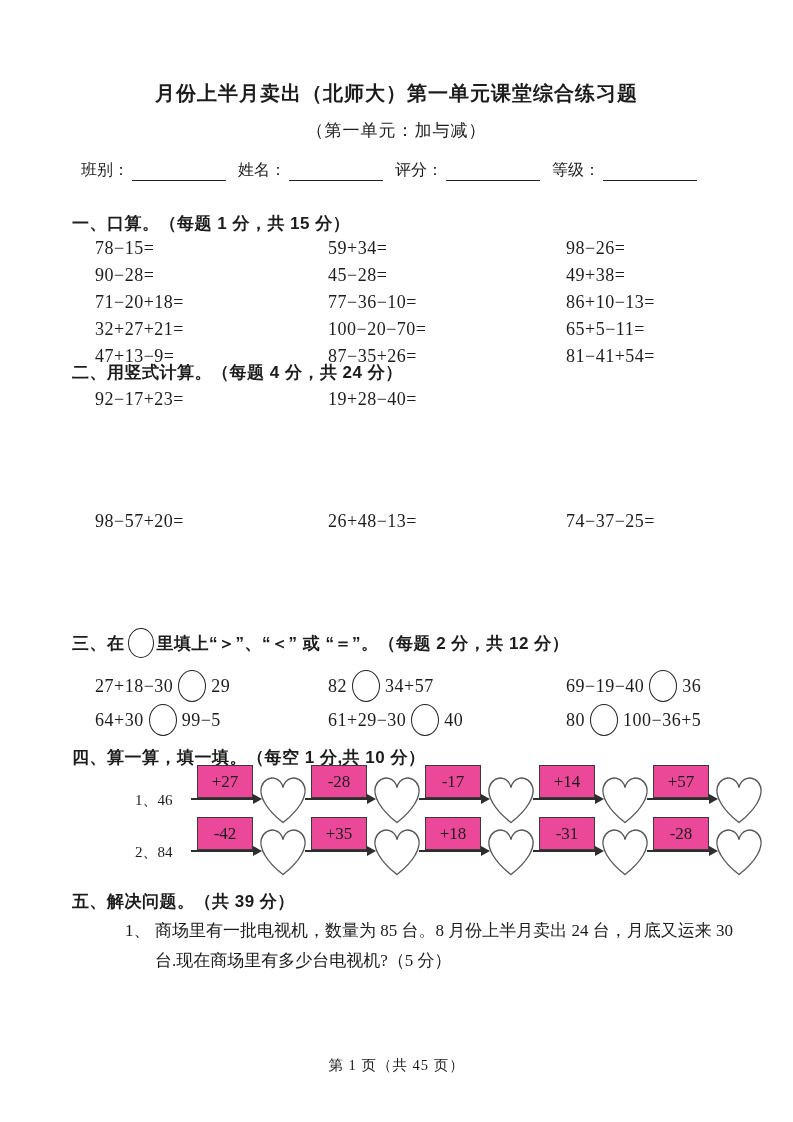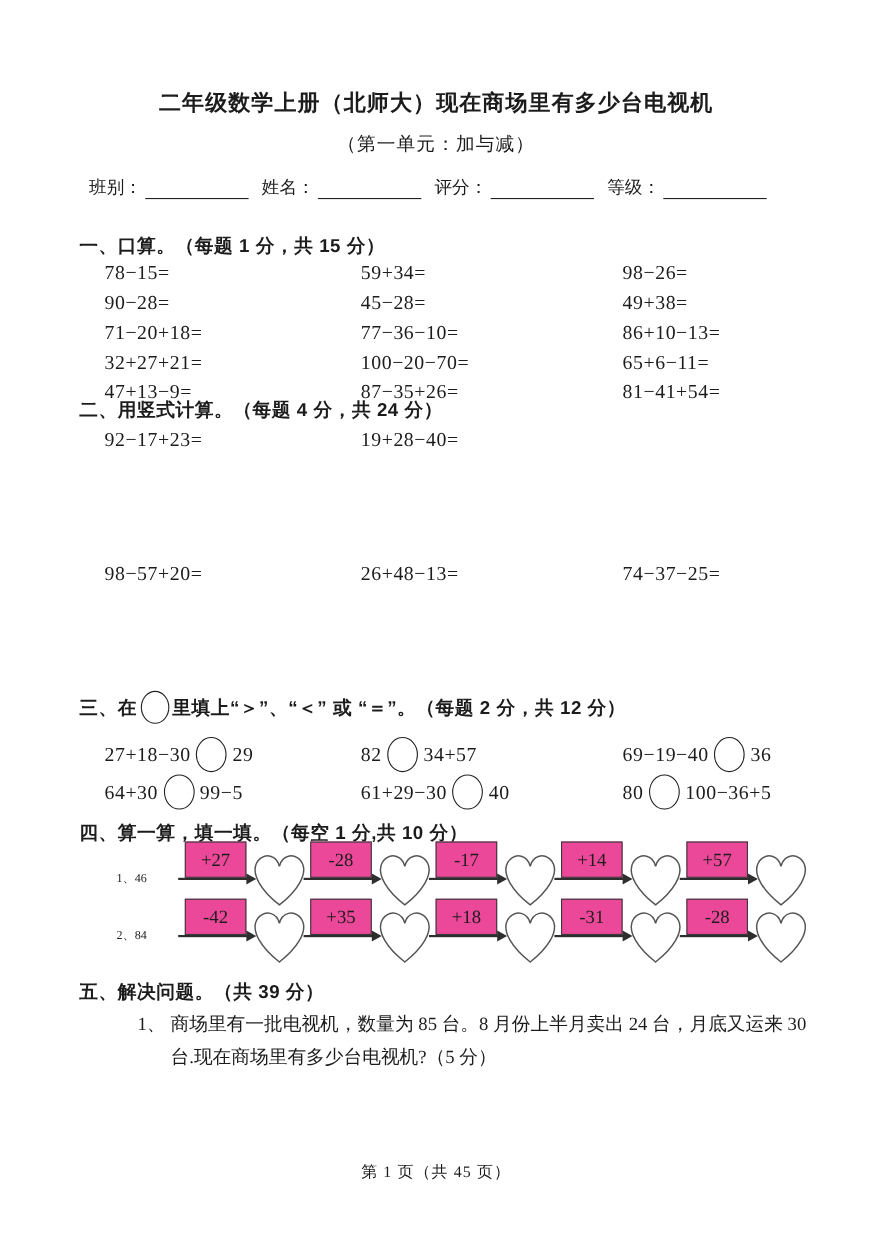--- a/index.html
+++ b/index.html
@@ -38,21 +38,21 @@
   .cmp-circle{
     display:inline-block;width:26px;height:30px;border:1.7px solid #222;
     border-radius:50%;vertical-align:-10px;margin:0 5px;background:#fff;
   }
   .h-circle{
     display:inline-block;width:24px;height:28px;border:1.7px solid #222;
     border-radius:50%;vertical-align:-9px;margin:0 3px;background:#fff;
   }
   .s3-head{display:flex;align-items:center;}
   .chain{position:absolute;display:flex;align-items:flex-start;}
-  .chain-label{font-size:11px;width:56px;margin-top:26px;white-space:nowrap;flex-shrink:0;}
+  .chain-label{font-size:15px;width:56px;margin-top:26px;white-space:nowrap;flex-shrink:0;margin-left:29px;}
   .op-unit{position:relative;width:70px;height:44px;flex-shrink:0;}
   .op-box{
     position:absolute;left:6px;top:0;width:56px;height:33px;border:1.6px solid #3a3a3a;
     box-sizing:border-box;display:flex;align-items:center;justify-content:center;
     font-size:17px;background:#ec4899;
   }
   .arrow-line{position:absolute;left:0;top:33px;width:66px;height:2px;background:#2e2e2e;}
   .arrow-head{
     position:absolute;left:62px;top:29px;width:0;height:0;
     border-left:9px solid #2e2e2e;border-top:5px solid transparent;border-bottom:5px solid transparent;
@@ -64,21 +64,21 @@
   .footer{
     position:absolute;top:1056px;left:0;width:100%;text-align:center;
     font-size:14.5px;letter-spacing:1px;
   }
 </style>
 </head>
 <body>
 
 <div class="page">
 
-  <div class="title">二年级数学上册（北师大）现在商场里有多少台电视机</div>
+  <div class="title">月份上半月卖出（北师大）第一单元课堂综合练习题</div>
   <div class="subtitle">（第一单元：加与减）</div>
 
   <div class="info-line">
     <span class="info-field">
       <span class="info-label">班别：</span>
       <span class="info-blank"></span>
     </span>
     <span class="info-field">
       <span class="info-label">姓名：</span>
       <span class="info-blank"></span>
@@ -99,21 +99,21 @@
     <span class="eq">59+34=</span>
     <span class="eq">98−26=</span>
     <span class="eq">90−28=</span>
     <span class="eq">45−28=</span>
     <span class="eq">49+38=</span>
     <span class="eq">71−20+18=</span>
     <span class="eq">77−36−10=</span>
     <span class="eq">86+10−13=</span>
     <span class="eq">32+27+21=</span>
     <span class="eq">100−20−70=</span>
-    <span class="eq">65+6−11=</span>
+    <span class="eq">65+5−11=</span>
     <span class="eq">47+13−9=</span>
     <span class="eq">87−35+26=</span>
     <span class="eq">81−41+54=</span>
   </div>
 
   <div class="sec-h" style="top:361px">二、用竖式计算。（每题 4 分，共 24 分）</div>
   <div class="eq-grid" style="top:389px">
     <span class="eq">92−17+23=</span>
     <span class="eq">19+28−40=</span>
   </div>

